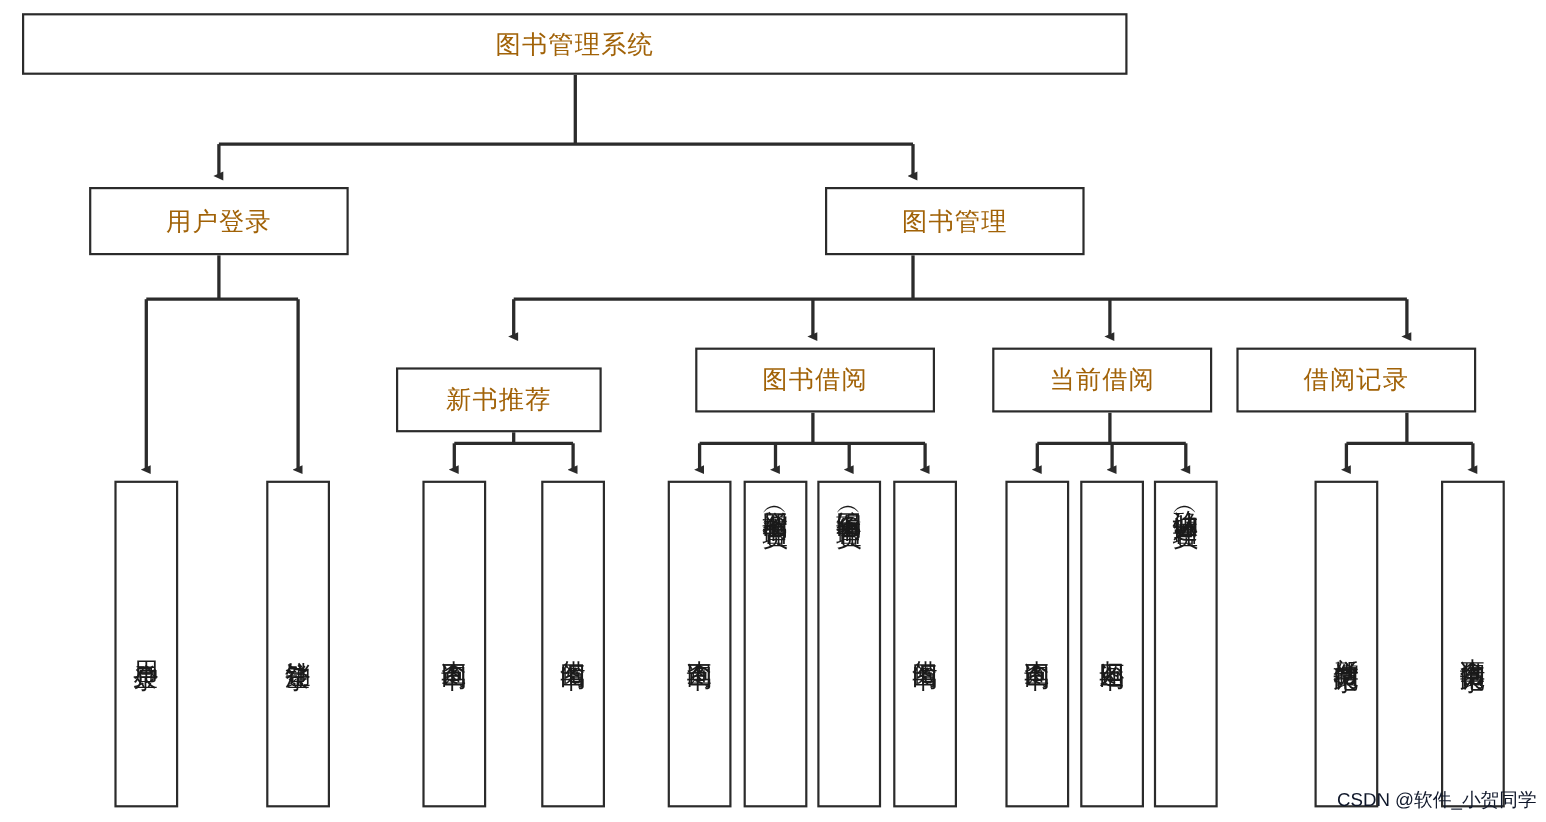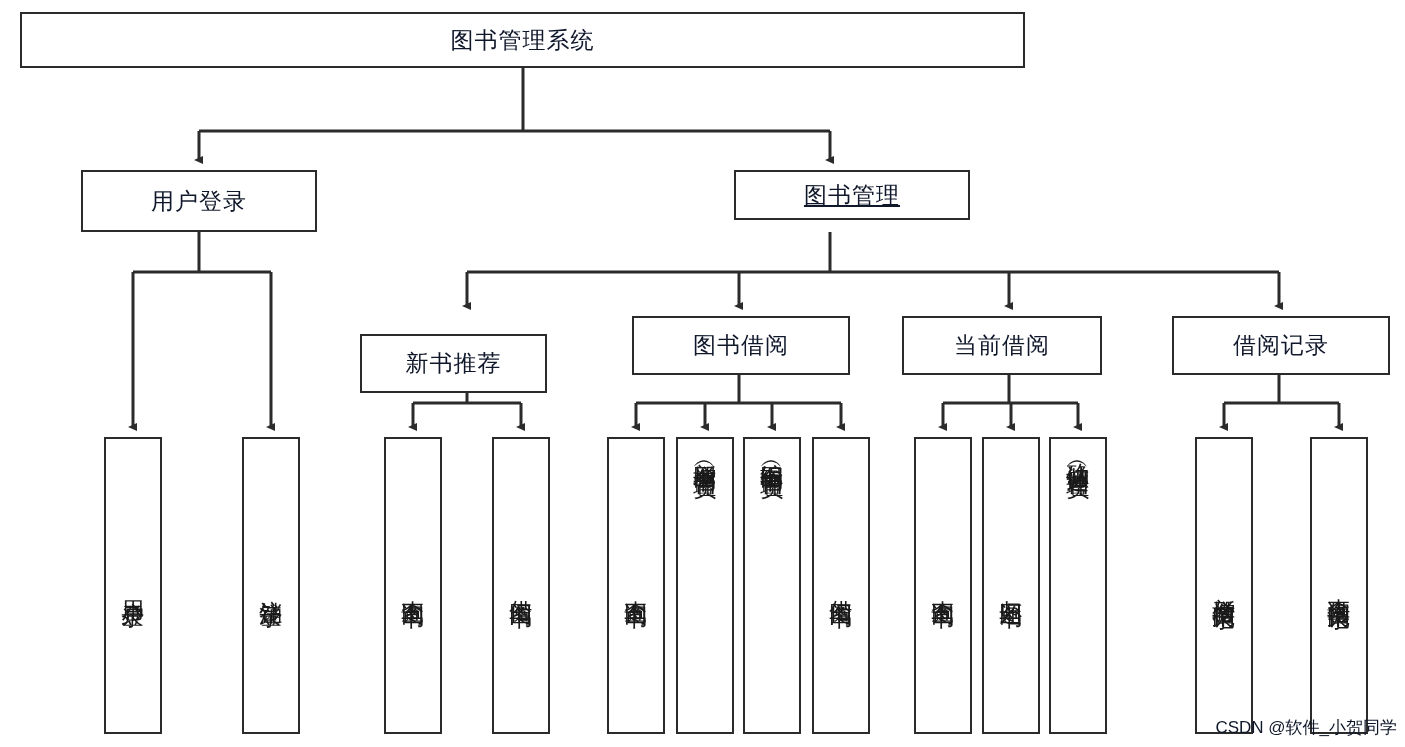--- a/index.html
+++ b/index.html
@@ -18,21 +18,21 @@
     overflow: hidden;
   }
   .node {
     position: absolute;
     box-sizing: border-box;
     border: 2px solid #2b2b2b;
     background: #ffffff;
     display: flex;
     align-items: center;
     justify-content: center;
-    color: #0f172a;
+    color: #a16207;
   }
   .node.horiz {
     font-size: 23px;
     letter-spacing: 1px;
   }
   .leaf {
     position: absolute;
     box-sizing: border-box;
     border: 2px solid #2b2b2b;
     background: #ffffff;
@@ -130,34 +130,34 @@
     </g>
   </svg>
 
   <div class="node horiz" style="left:20px; top:12px; width:1005px; height:56px;">
     <span>图书管理系统</span>
   </div>
 
   <div class="node horiz" style="left:81px; top:170px; width:236px; height:62px;">
     <span>用户登录</span>
   </div>
-  <div class="node horiz" style="left:734px; top:170px; width:236px; height:50px;text-decoration:underline;">
+  <div class="node horiz" style="left:750px; top:170px; width:236px; height:62px;">
     <span>图书管理</span>
   </div>
 
   <div class="node horiz" style="left:360px; top:334px; width:187px; height:59px;">
     <span>新书推荐</span>
   </div>
   <div class="node horiz" style="left:632px; top:316px; width:218px; height:59px;">
     <span>图书借阅</span>
   </div>
   <div class="node horiz" style="left:902px; top:316px; width:200px; height:59px;">
     <span>当前借阅</span>
   </div>
-  <div class="node horiz" style="left:1172px; top:316px; width:218px; height:59px;text-align:right;">
+  <div class="node horiz" style="left:1124px; top:316px; width:218px; height:59px;text-align:right;">
     <span>借阅记录</span>
   </div>
 
   <div class="leaf center" style="left:104px; top:437px; width:58px; height:297px;">
     <span class="vtext">用户登录</span>
   </div>
   <div class="leaf center" style="left:242px; top:437px; width:58px; height:297px;">
     <span class="vtext">注销登录</span>
   </div>
 

